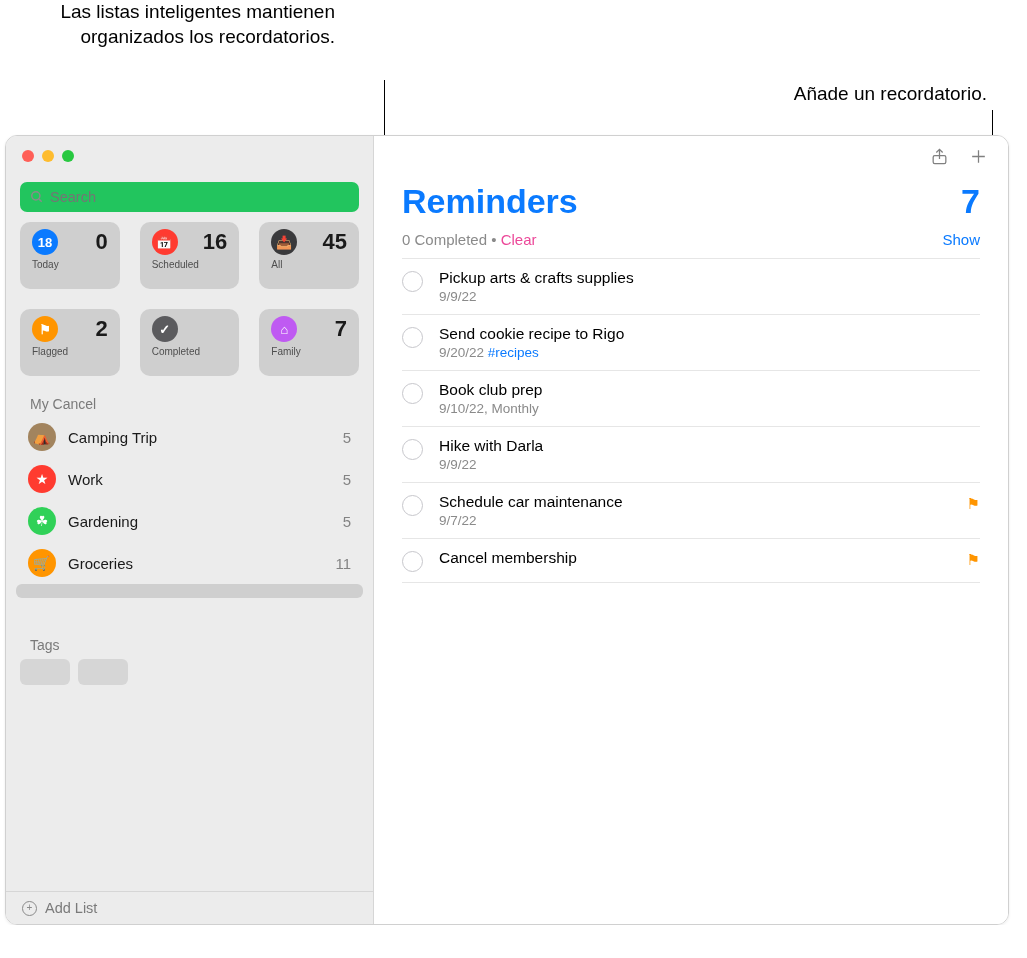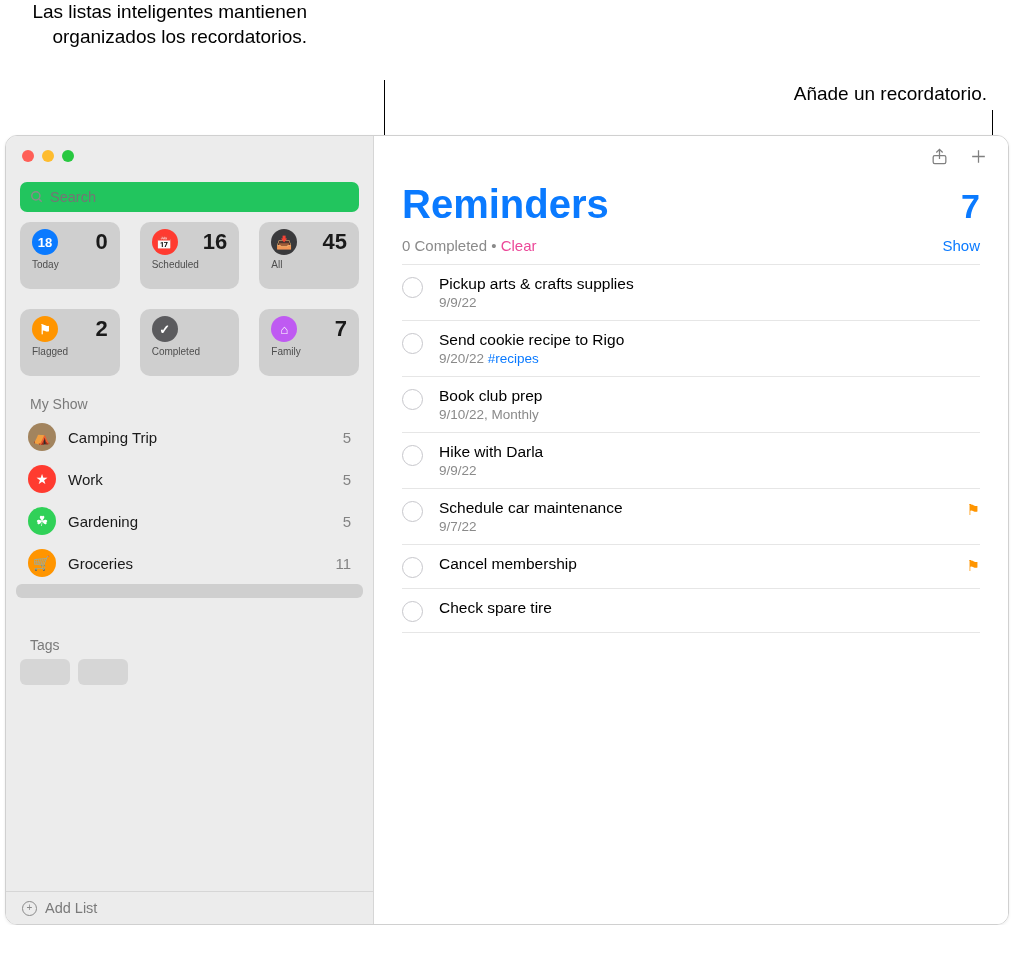--- a/index.html
+++ b/index.html
@@ -15,21 +15,21 @@
     position: relative;
     height: 135px;
   }
   .annotation {
     position: absolute;
     font-size: 19px;
     line-height: 1.3;
     color: #000;
     text-align: right;
   }
-  .annotation.left { right: 720px; top: 0; width: 280px; }
+  .annotation.left { right: 692px; top: 0; width: 280px; }
   .annotation.right { right: 40px; top: 82px; width: 300px; }
 
   
   .line {
     position: absolute;
     background: #000;
   }
 
   .window {
     width: 1004px;
@@ -176,21 +176,21 @@
     gap: 20px;
     padding: 0 20px;
   }
   .toolbar svg { width:19px; height:19px; stroke:#808080; fill:none; stroke-width:1.6; cursor:pointer;}
   .main-header {
     padding: 2px 28px 6px 28px;
     display: flex;
     justify-content: space-between;
     align-items: baseline;
   }
-  .main-title { font-size: 40px; font-weight: 700; color: #0a7aff; }
+  .main-title { font-size: 34px; font-weight: 700; color: #0a7aff; }
   .main-count { font-size: 34px; font-weight: 700; color: #0a7aff; }
   .sub-row {
     padding: 4px 28px 10px 28px;
     display: flex;
     justify-content: space-between;
     font-size: 15px;
   }
   .sub-left { color: #8a8a8a; }
   .sub-left .clear { color: #ec4899; cursor:pointer; }
   .sub-show { color: #0a7aff; cursor:pointer; font-weight:500; }
@@ -295,21 +295,21 @@
         </div>
         <div class="smart-card">
           <div class="top">
             <span class="smart-icon ic-family">⌂</span>
             <span class="smart-count">7</span>
           </div>
           <div class="smart-label">Family</div>
         </div>
       </div>
 
-    <div class="section-header">My Show</div>
+    <div class="section-header">My Cancel</div>
     <div class="lists" id="my-lists">
         <div class="list-row">
           <span class="list-icon li-camping">⛺</span>
           <span class="list-label">Camping Trip</span>
           <span class="list-count">5</span>
         </div>
         <div class="list-row">
           <span class="list-icon li-work">★</span>
           <span class="list-label">Work</span>
           <span class="list-count">5</span>
@@ -404,21 +404,15 @@
           </div>
           <div class="rem-flag">⚑</div>
         </div>
         <div class="rem-item">
           <div class="rem-check"></div>
           <div class="rem-body">
             <div class="rem-title">Cancel membership</div>
           </div>
           <div class="rem-flag">⚑</div>
         </div>
-        <div class="rem-item">
-          <div class="rem-check"></div>
-          <div class="rem-body">
-            <div class="rem-title">Check spare tire</div>
-          </div>
-        </div>
       </div>
   </div>
 </div>
 
 </body></html>

